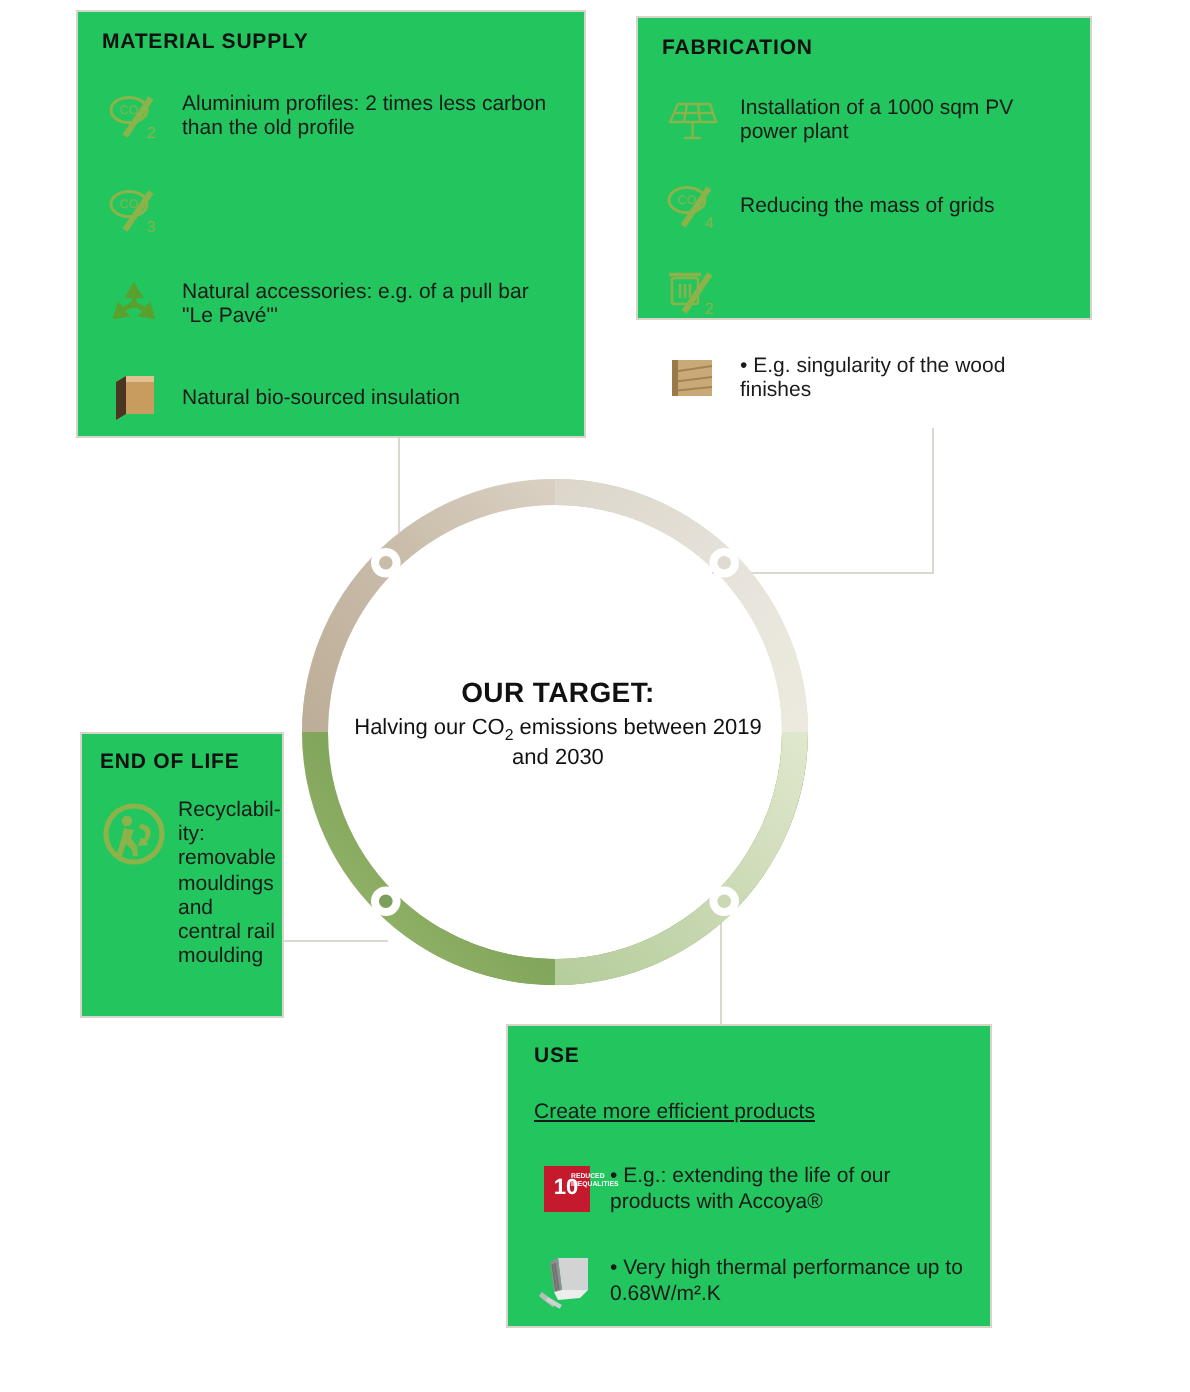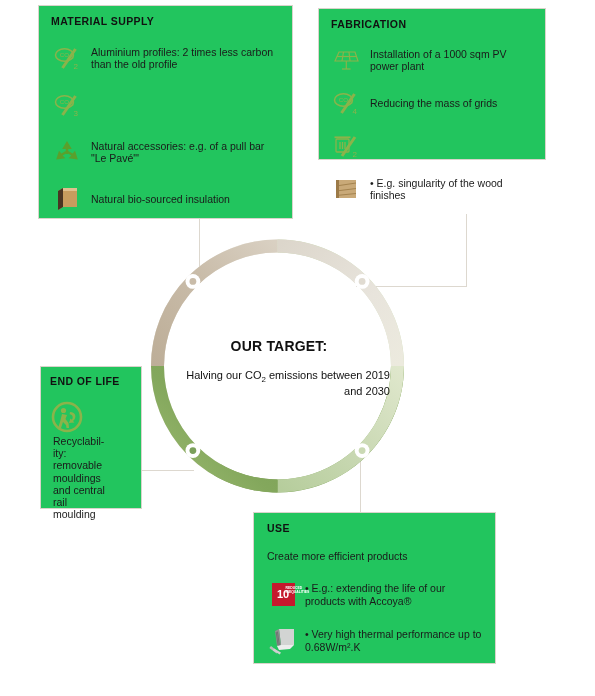--- a/index.html
+++ b/index.html
@@ -46,38 +46,38 @@
   #fabrication .icon-slot{width:34px;height:32px;}
   #fabrication .row-text{margin-left:7px;width:168px;}
 
   #end-of-life{left:40px;top:366px;width:102px;height:143px;padding:8px 8px 0 8px;}
   #end-of-life .panel-title{margin:0 0 12px 1px;}
   #end-of-life .icon-slot{width:36px;height:36px;}
   #end-of-life .row-text{margin-left:4px;width:54px;font-size:10.5px;line-height:1.16;}
 
   #use{left:253px;top:512px;width:243px;height:152px;padding:9px 10px 0 12px;}
   #use .panel-title{margin:0 0 16px 1px;}
-  #use .lead{margin:0 0 16px 1px;}
+  #use .lead{margin:0 0 16px 1px;text-decoration:underline;}
   #use .row{margin-bottom:14px;}
   #use .icon-slot{width:34px;height:32px;}
   #use .row-text{margin-left:5px;width:186px;}
 
   
   .connector{position:absolute;background:#ddd8cf;z-index:1;}
 
   
   #ring-wrap{position:absolute;left:150px;top:232px;width:255px;height:268px;z-index:2;}
   #ring-wrap svg{display:block;}
 
   
   #centre{
     position:absolute;left:168px;top:338px;width:222px;text-align:center;z-index:3;
   }
   #centre .ct-title{font-size:14px;font-weight:700;letter-spacing:.2px;color:#111;}
-  #centre .ct-sub{font-size:11px;line-height:1.25;margin-top:15px;color:#111;text-align:right;}
+  #centre .ct-sub{font-size:11px;line-height:1.25;margin-top:4px;color:#111;}
   sub{font-size:.72em;}
 
   
   .sdg{
     width:23px;height:23px;background:#c5192d;color:#fff;
     display:flex;align-items:center;justify-content:center;
     font-size:11px;font-weight:700;line-height:1;position:relative;
   }
   .sdg .sdg-sub{
     position:absolute;right:2px;top:4px;font-size:3.4px;line-height:1.05;
@@ -272,21 +272,21 @@
         </g>
         <rect x="3" y="4" width="3" height="18" fill="#9c7a47"></rect>
       </svg>
     </span>
     <span class="row-text">• E.g. singularity of the wood finishes</span>
   </div>
 </div>
 
 <div class="panel" id="end-of-life">
   <div class="panel-title">END OF LIFE</div>
-  <div class="row row-top" style="margin-top:8px;flex-direction:column;">
+  <div class="row row-top" style="margin-top:8px;">
     <span class="icon-slot">
       <svg width="34" height="34" viewBox="0 0 34 34">
         <circle cx="17" cy="17" r="14" fill="none" stroke="#8bb34a" stroke-width="2.6"></circle>
         <circle cx="13.5" cy="10.5" r="2.6" fill="#8bb34a"></circle>
         <path d="M12 14 L10 22 L8 28 L11 28 L13 22 L16 25 L16.5 28 L19 28 L18.5 23 L15.5 19 L17 15 Z" fill="#8bb34a"></path>
         <path d="M20 12 C26 12 27 18 23 21 L24.5 22.5 L19 23 L20.5 18.5 L21.8 19.8 C23.5 18 22.8 14.4 19.6 14.3 Z" fill="#8bb34a"></path>
       </svg>
     </span>
     <span class="row-text">Recyclabil-ity: removable mouldings and central rail moulding</span>
   </div>

